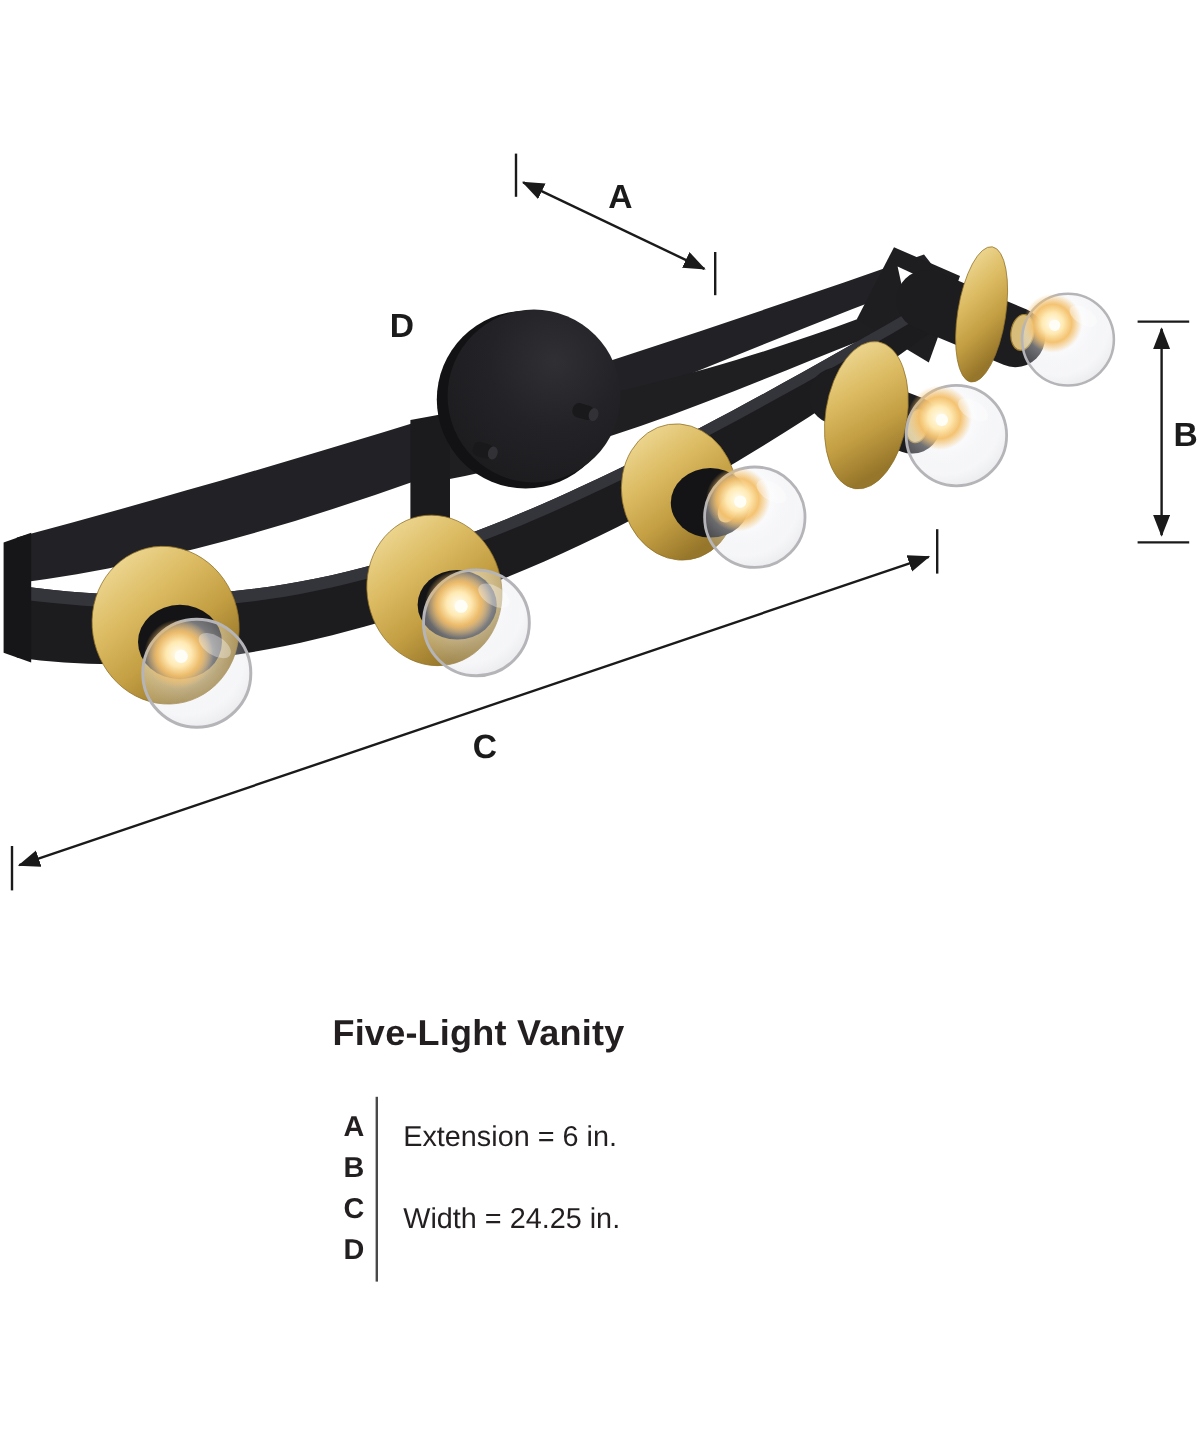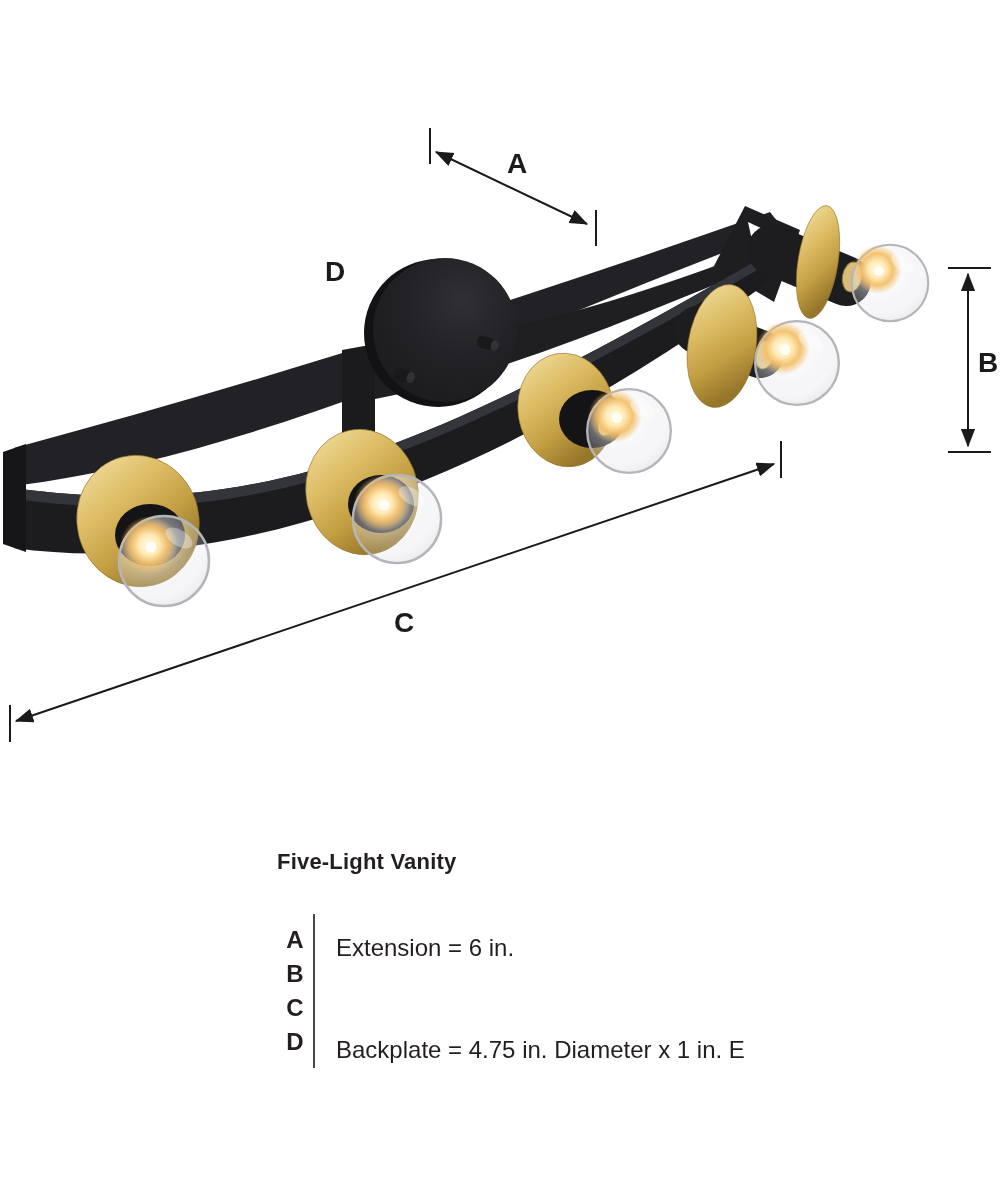--- a/index.html
+++ b/index.html
@@ -6,21 +6,21 @@
   .page{
     position:relative;width:1000px;height:1200px;background:#ffffff;
     font-family:"Liberation Sans",sans-serif;color:#221f20;overflow:hidden;
   }
   .diagram-svg{position:absolute;left:0;top:0;}
   .dim-label{
     font-family:"Liberation Sans",sans-serif;font-weight:700;font-size:28px;fill:#1b1b1b;
   }
   .info{position:absolute;left:277px;top:847px;width:620px;}
   .info h1{
-    margin:0;font-size:22px;line-height:30px;font-weight:700;color:#231f20;letter-spacing:.2px;
+    margin:0;font-size:30px;line-height:30px;font-weight:700;color:#231f20;letter-spacing:.2px;
   }
   .specs{position:relative;margin-top:46px;}
   .spec-divider{
     position:absolute;left:36px;top:-9px;bottom:-9px;width:2px;background:#4a4849;
   }
   .row{display:flex;align-items:center;height:34px;font-size:24px;color:#231f20;}
   .row .k{width:36px;text-align:center;font-weight:700;}
   .row .v{padding-left:23px;white-space:nowrap;margin-top:16px;}
 </style>
 </head>
@@ -155,21 +155,21 @@
       <div class="spec-divider"></div>
       <div class="row">
         <span class="k">A</span>
         <span class="v">Extension = 6 in.</span>
       </div>
       <div class="row">
         <span class="k">B</span>
       </div>
       <div class="row">
         <span class="k">C</span>
+        <span class="v">Width = 24.25 in.</span>
       </div>
       <div class="row">
         <span class="k">D</span>
-        <span class="v">Backplate = 4.75 in. Diameter x 1 in. E</span>
       </div>
     </div>
   </section>
 
 </div>
 
 </body></html>

